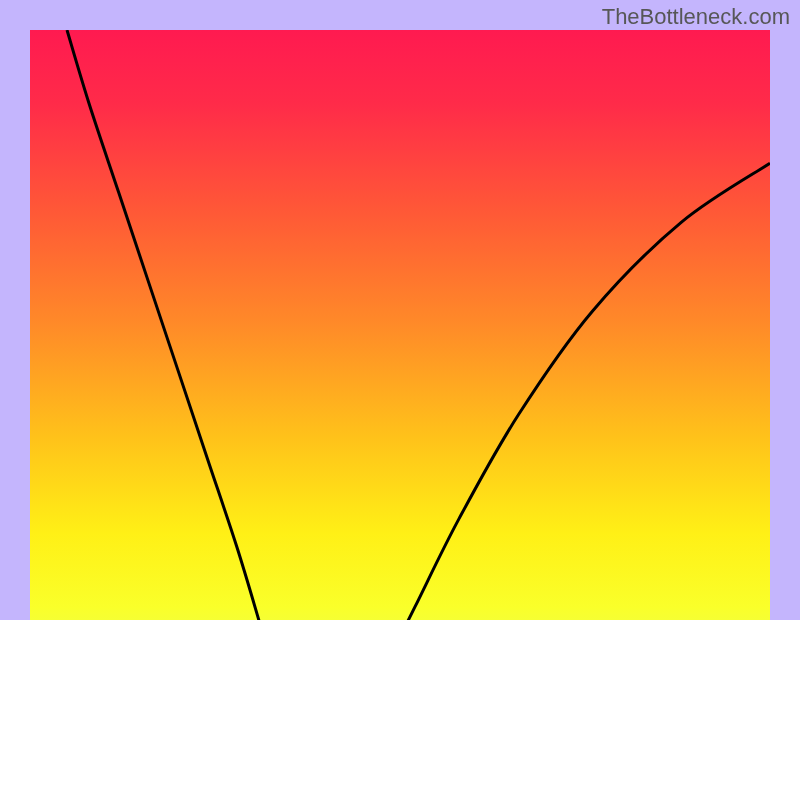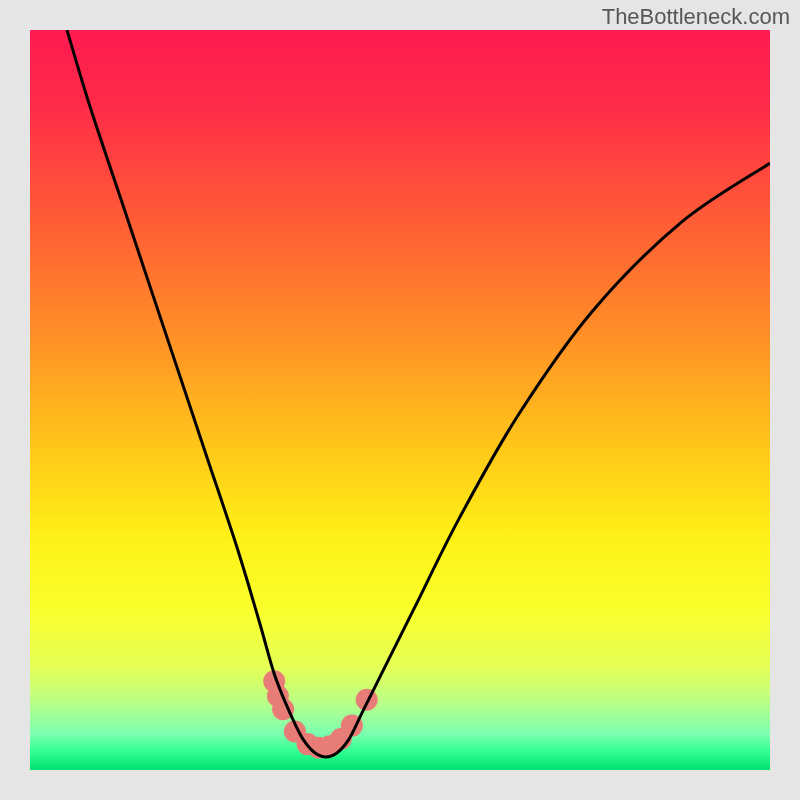--- a/index.html
+++ b/index.html
@@ -3,23 +3,23 @@
 <meta charset="utf-8">
 <style>
   body {
     margin: 0;
     padding: 0;
     background: #fff;
     font-family: Arial, sans-serif;
   }
   .frame {
     width: 800px;
-    height: 800px;
+    height: 620px;
     position: relative;
-    background: #e5e5e5;
+    background: #c4b5fd;
   }
   .attribution {
     position: absolute;
     top: 4px;
     right: 10px;
     color: #575757;
     font-size: 22px;
     font-weight: 500;
     z-index: 10;
   }

